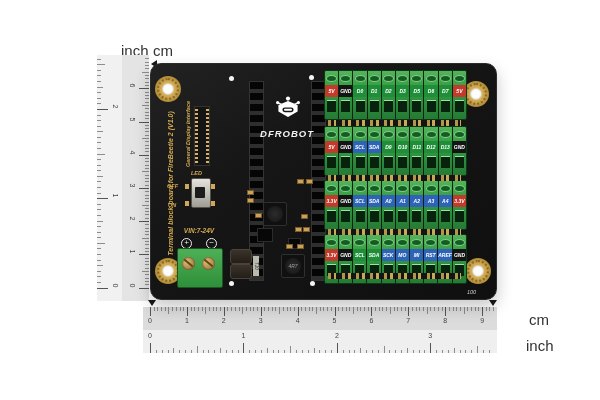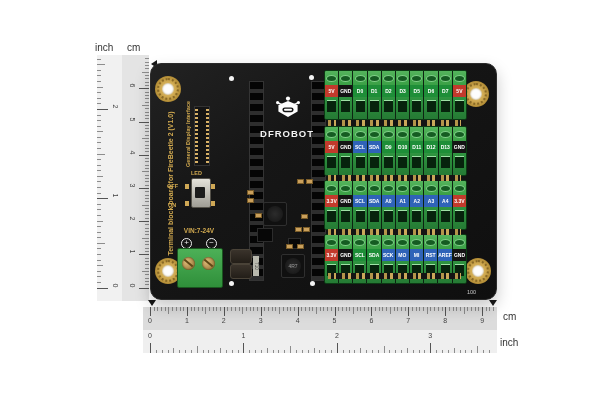--- a/index.html
+++ b/index.html
@@ -1,26 +1,26 @@
 <!DOCTYPE html>
 <html><head>
 <meta charset="utf-8">
 <style>
   html,body{margin:0;padding:0;background:#fff;}
   #stage{position:relative;width:600px;height:400px;background:#fff;overflow:hidden;
          font-family:"Liberation Sans",sans-serif;}
-  .abs{position:absolute;}
+  .abs{position:absolute;font-style:italic;}
 
   
   .rstrip{position:absolute;}
   #v-inch{left:97px;top:55px;width:25px;height:246px;background:#f1f1f1;}
   #v-cm{left:122px;top:55px;width:27px;height:246px;background:#e4e4e4;}
   #h-cm{left:143px;top:307px;width:354px;height:23px;background:#dcdcdc;}
   #h-inch{left:143px;top:330px;width:354px;height:23px;background:#efefef;}
-  .unit-label{position:absolute;font-size:10px;color:#333;}
+  .unit-label{position:absolute;font-size:15px;color:#333;margin-left:26px;}
   .vnum{position:absolute;font-size:7px;color:#444;width:12px;text-align:center;transform:rotate(90deg);}
   .hnum{position:absolute;font-size:7px;color:#444;width:12px;text-align:center;}
   .tick{position:absolute;background:#7d7d7d;}
   .tri-down{position:absolute;width:0;height:0;border-left:4px solid transparent;
             border-right:4px solid transparent;border-top:6px solid #181818;}
   .tri-left{position:absolute;width:0;height:0;border-top:4px solid transparent;
             border-bottom:4px solid transparent;border-right:6px solid #181818;}
 
   
   #board{left:150px;top:63px;width:345px;height:235px;background:linear-gradient(145deg,#222 0%,#161616 35%,#0f0f0f 100%);

